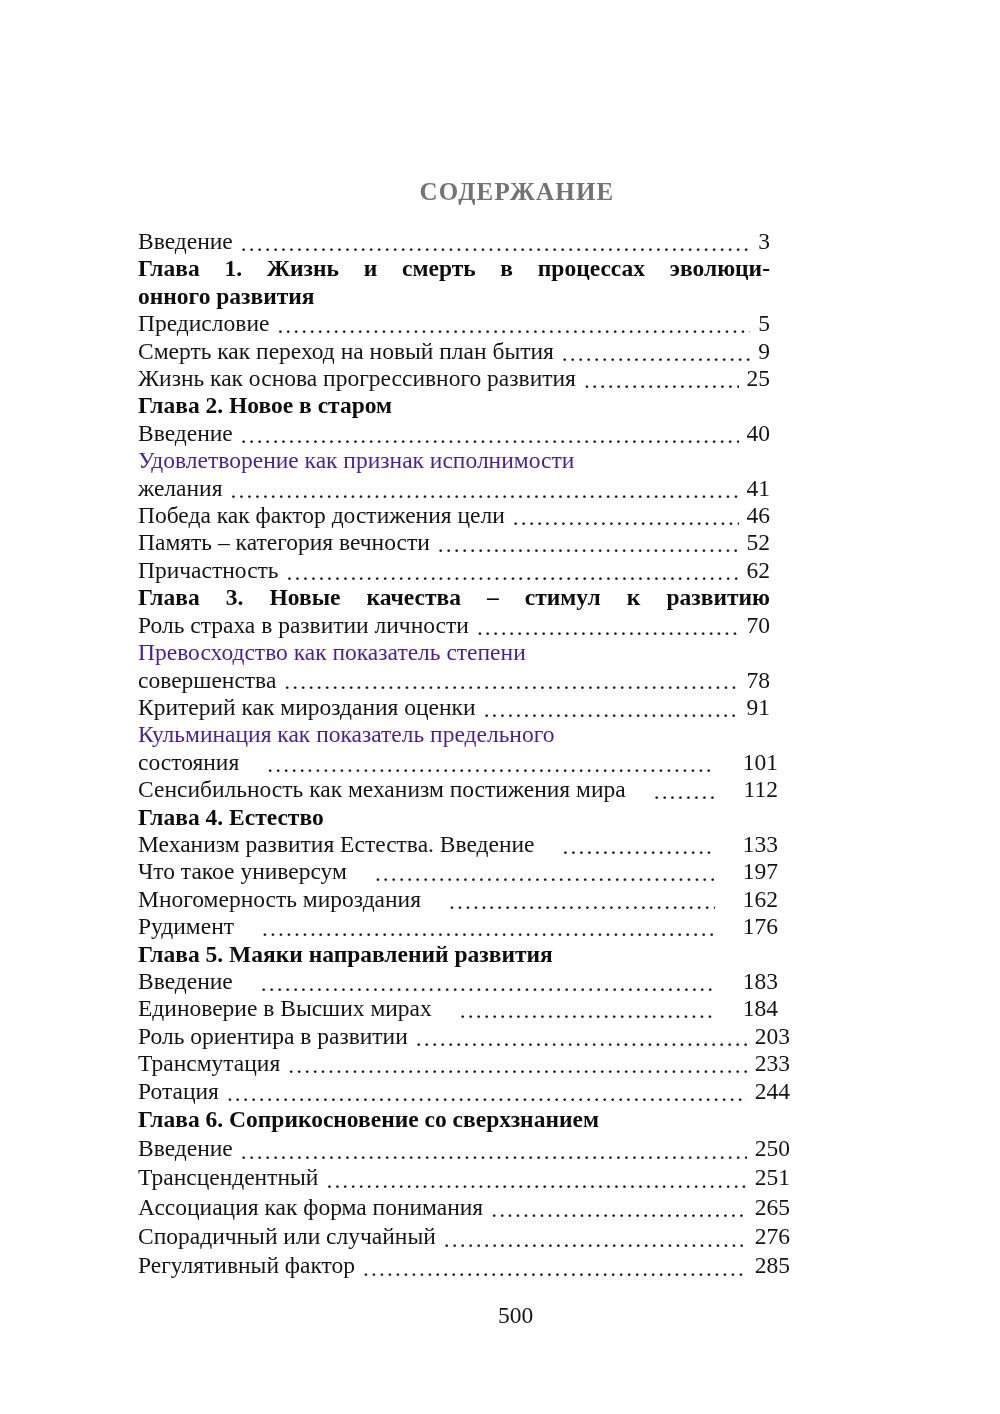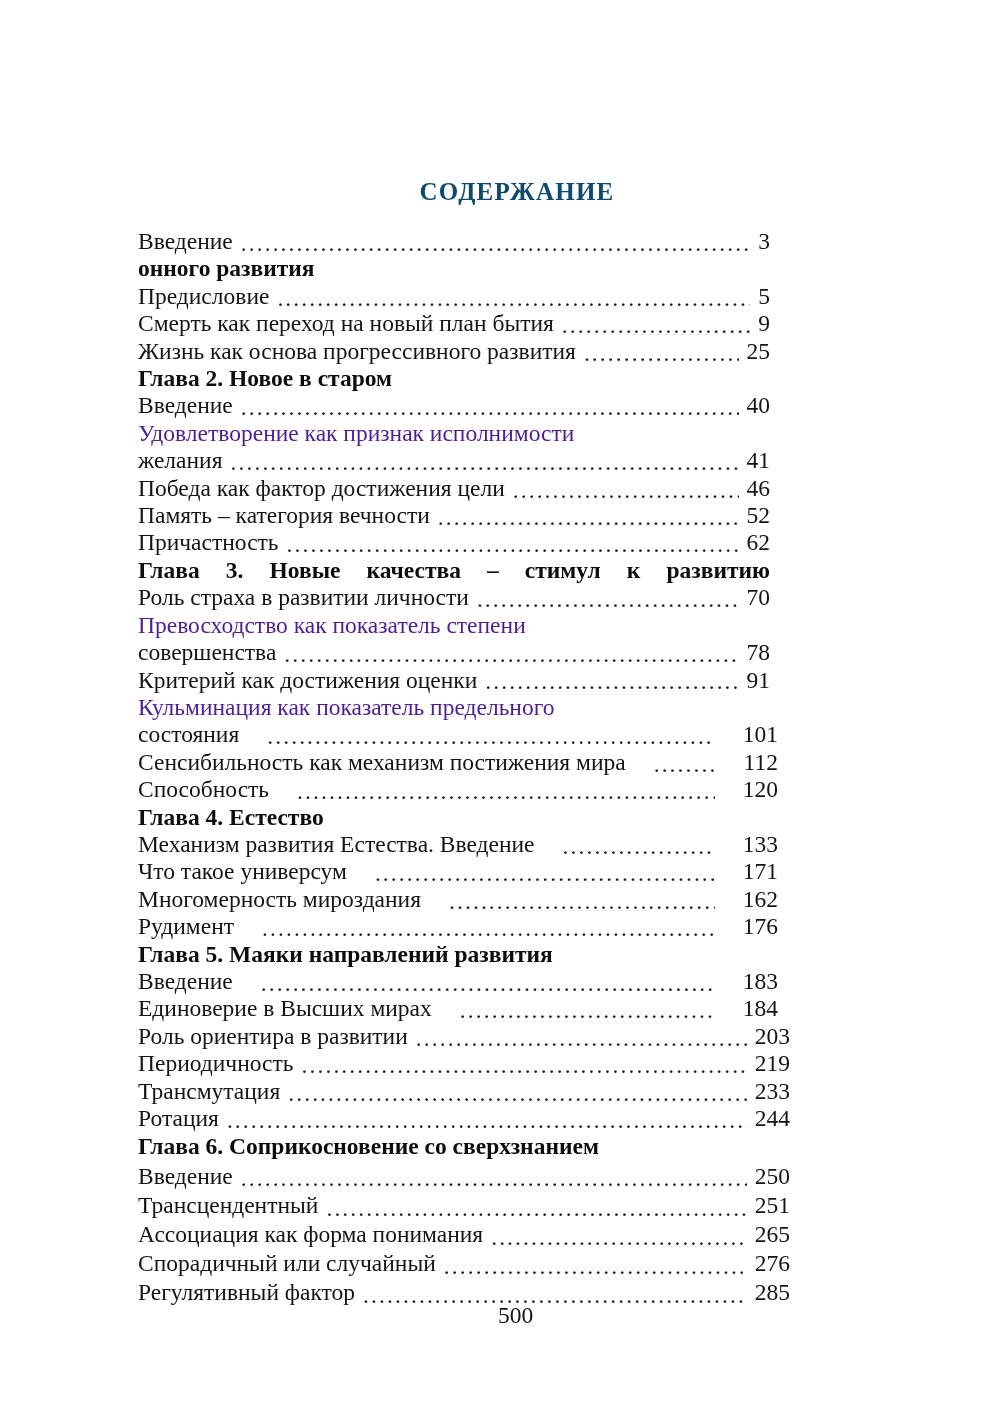--- a/index.html
+++ b/index.html
@@ -25,21 +25,21 @@
 
   .toc-title {
     position: absolute;
     left: 0;
     right: 0;
     top: 178px;
     text-align: center;
     font-size: 25px;
     font-weight: bold;
     letter-spacing: 1.2px;
-    color: #0c4a6e;
+    color: #737373;
     padding-left: 34px;
   }
 
   .toc-body {
     position: absolute;
     left: 138px;
     top: 228px;
     width: 660px;
   }
 
@@ -145,20 +145,21 @@
 
   <div class="toc-title">СОДЕРЖАНИЕ</div>
 
   <div class="toc-body">
     <div id="toc-upper">
         <div class="toc-line w-narrow">
           <span class="label">Введение</span>
           <span class="leader"></span>
           <span class="pageno">3</span>
         </div>
+        <div class="toc-chapter justified">Глава 1. Жизнь и смерть в процессах эволюци-</div>
         <div class="toc-chapter cont">онного развития</div>
         <div class="toc-line w-narrow">
           <span class="label">Предисловие</span>
           <span class="leader"></span>
           <span class="pageno">5</span>
         </div>
         <div class="toc-line w-narrow">
           <span class="label">Смерть как переход на новый план бытия</span>
           <span class="leader"></span>
           <span class="pageno">9</span>
@@ -201,50 +202,45 @@
           <span class="leader"></span>
           <span class="pageno">70</span>
         </div>
         <div class="toc-wrapline">Превосходство как показатель степени</div>
         <div class="toc-line w-narrow">
           <span class="label">совершенства</span>
           <span class="leader"></span>
           <span class="pageno">78</span>
         </div>
         <div class="toc-line w-narrow">
-          <span class="label">Критерий как достижения оценки</span>
+          <span class="label">Критерий как мироздания оценки</span>
           <span class="leader"></span>
           <span class="pageno">91</span>
         </div>
         <div class="toc-wrapline">Кульминация как показатель предельного</div>
         <div class="toc-line w-mid">
           <span class="label">состояния</span>
           <span class="leader"></span>
           <span class="pageno">101</span>
         </div>
         <div class="toc-line w-mid">
           <span class="label">Сенсибильность как механизм постижения мира</span>
           <span class="leader"></span>
           <span class="pageno">112</span>
         </div>
-        <div class="toc-line w-mid">
-          <span class="label">Способность</span>
-          <span class="leader"></span>
-          <span class="pageno">120</span>
-        </div>
         <div class="toc-chapter">Глава 4. Естество</div>
         <div class="toc-line w-mid">
           <span class="label">Механизм развития Естества. Введение</span>
           <span class="leader"></span>
           <span class="pageno">133</span>
         </div>
         <div class="toc-line w-mid">
           <span class="label">Что такое универсум</span>
           <span class="leader"></span>
-          <span class="pageno">171</span>
+          <span class="pageno">197</span>
         </div>
         <div class="toc-line w-mid">
           <span class="label">Многомерность мироздания</span>
           <span class="leader"></span>
           <span class="pageno">162</span>
         </div>
         <div class="toc-line w-mid">
           <span class="label">Рудимент</span>
           <span class="leader"></span>
           <span class="pageno">176</span>
@@ -257,25 +253,20 @@
         </div>
         <div class="toc-line w-mid">
           <span class="label">Единоверие в Высших мирах</span>
           <span class="leader"></span>
           <span class="pageno">184</span>
         </div>
         <div class="toc-line w-wide">
           <span class="label">Роль ориентира в развитии</span>
           <span class="leader"></span>
           <span class="pageno">203</span>
-        </div>
-        <div class="toc-line w-wide">
-          <span class="label">Периодичность</span>
-          <span class="leader"></span>
-          <span class="pageno">219</span>
         </div>
         <div class="toc-line w-wide">
           <span class="label">Трансмутация</span>
           <span class="leader"></span>
           <span class="pageno">233</span>
         </div>
         <div class="toc-line w-wide">
           <span class="label">Ротация</span>
           <span class="leader"></span>
           <span class="pageno">244</span>

